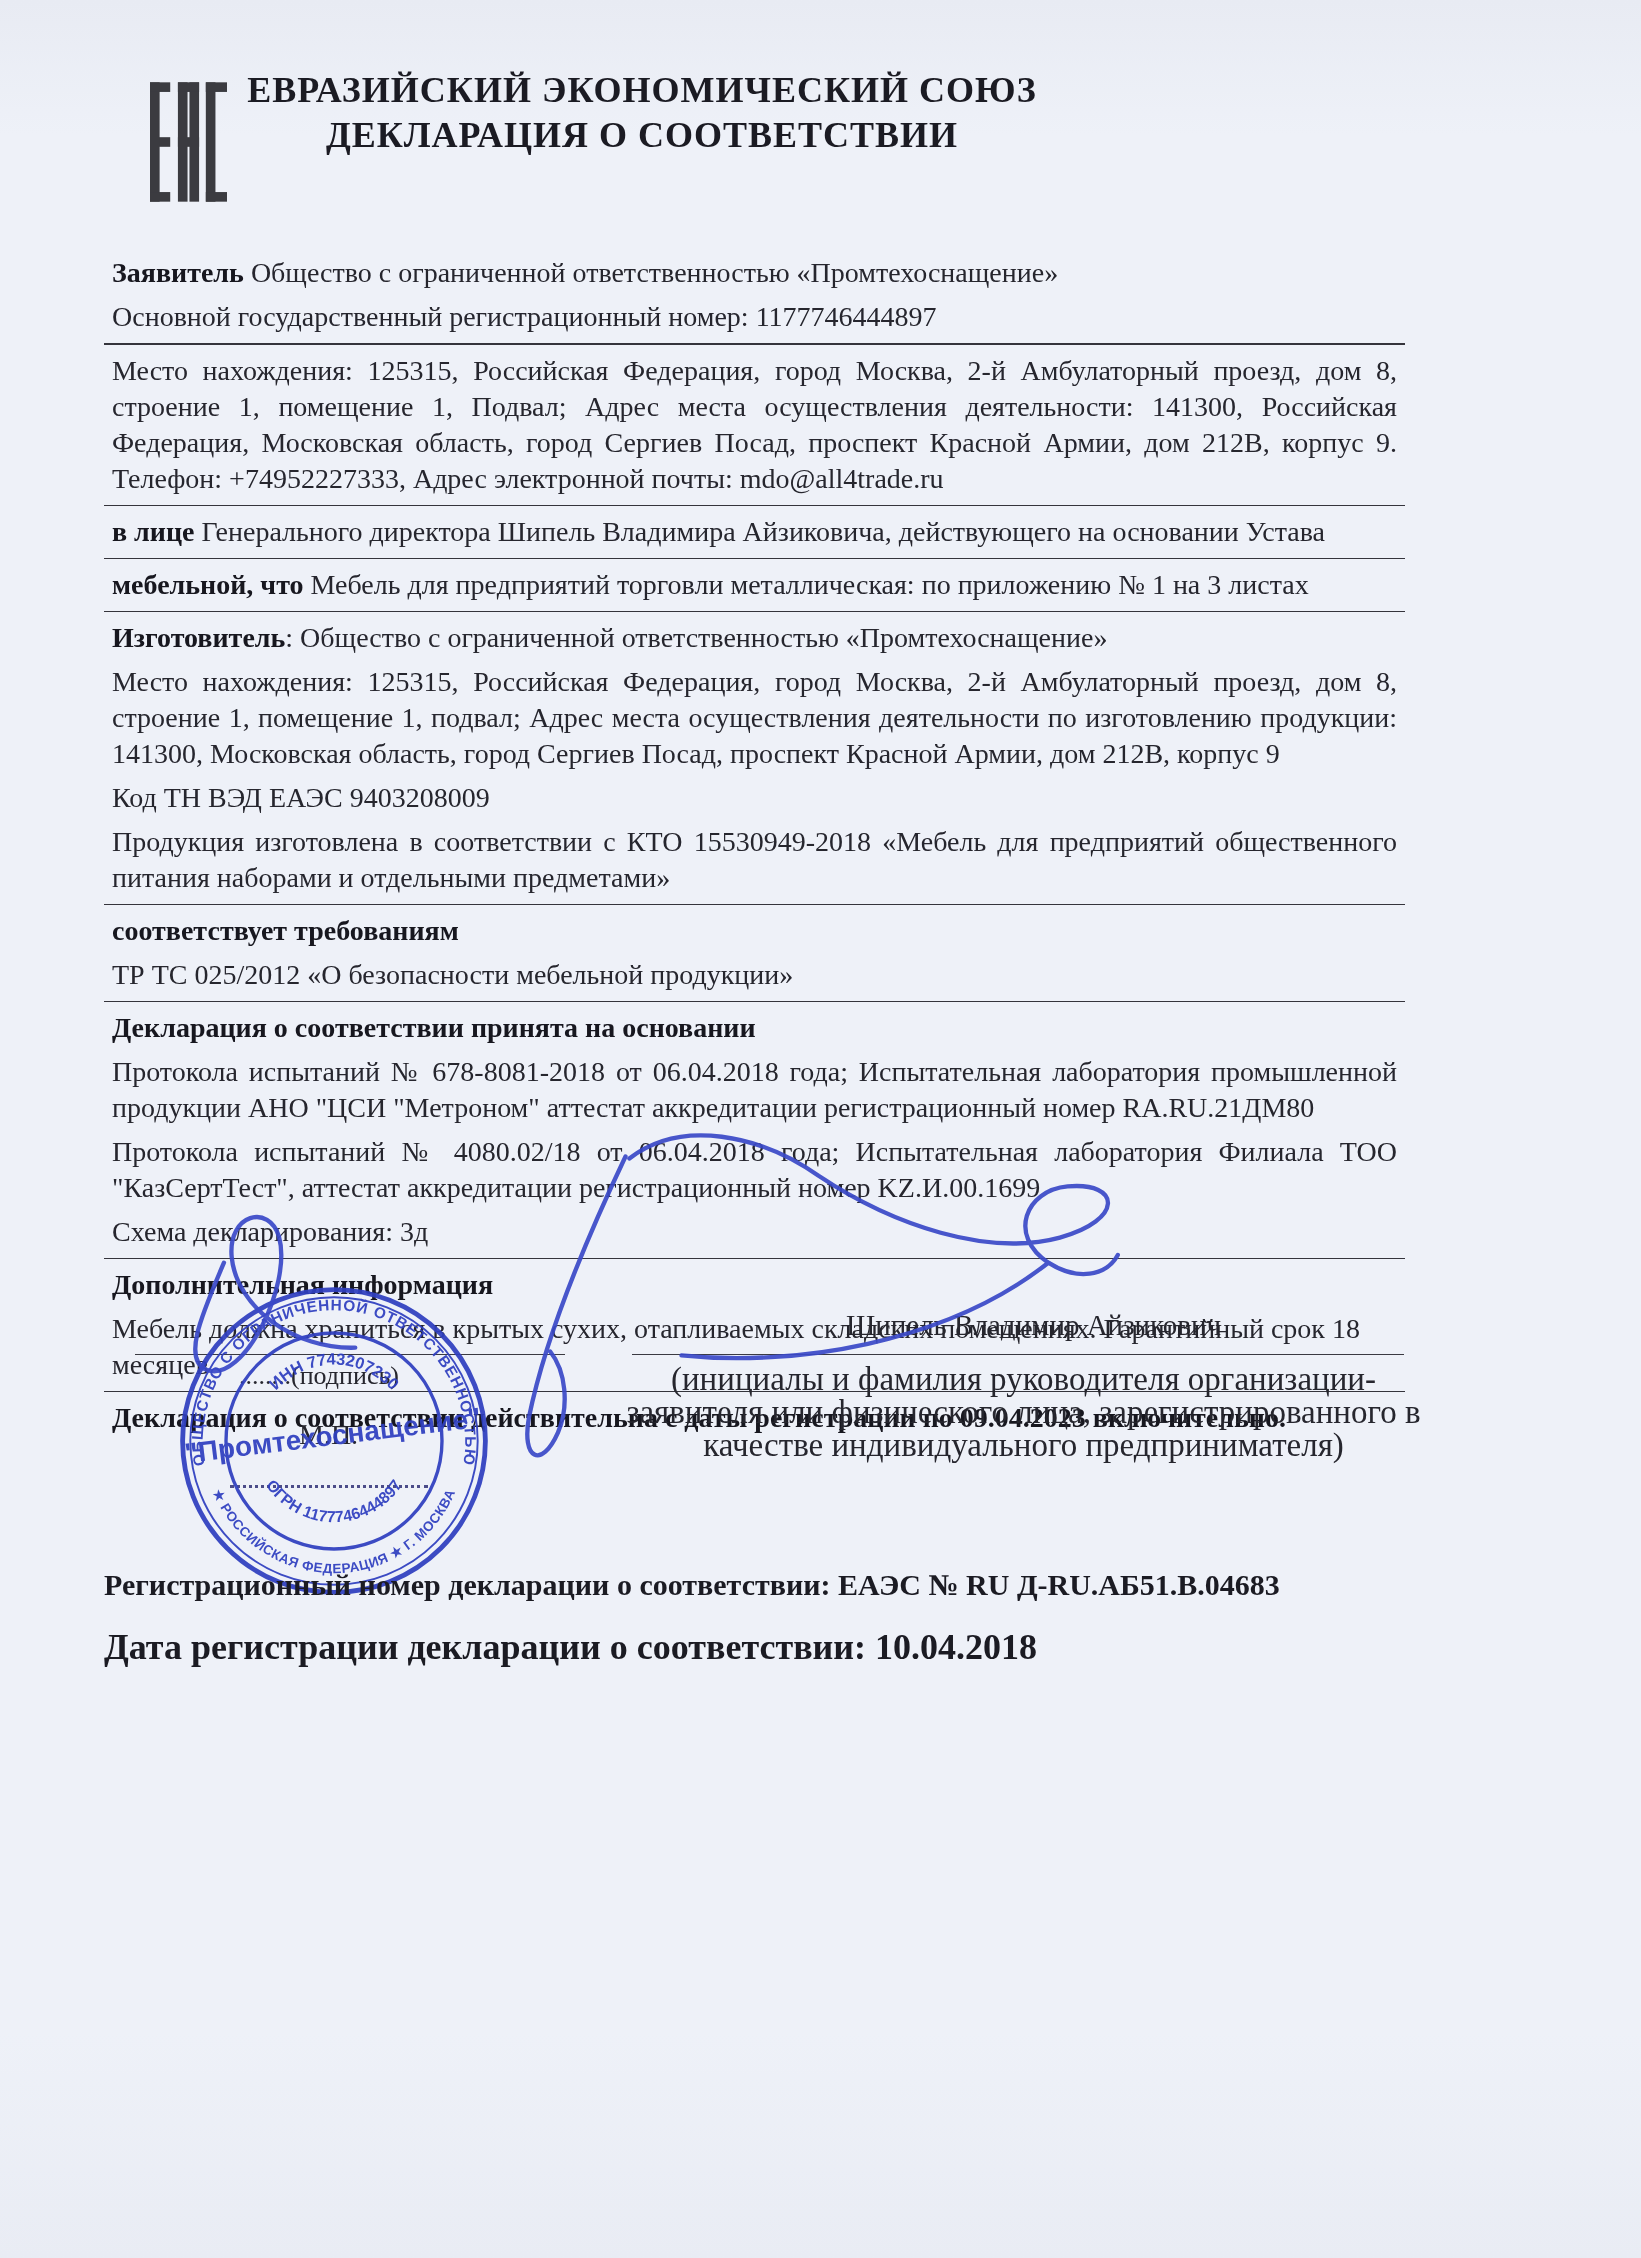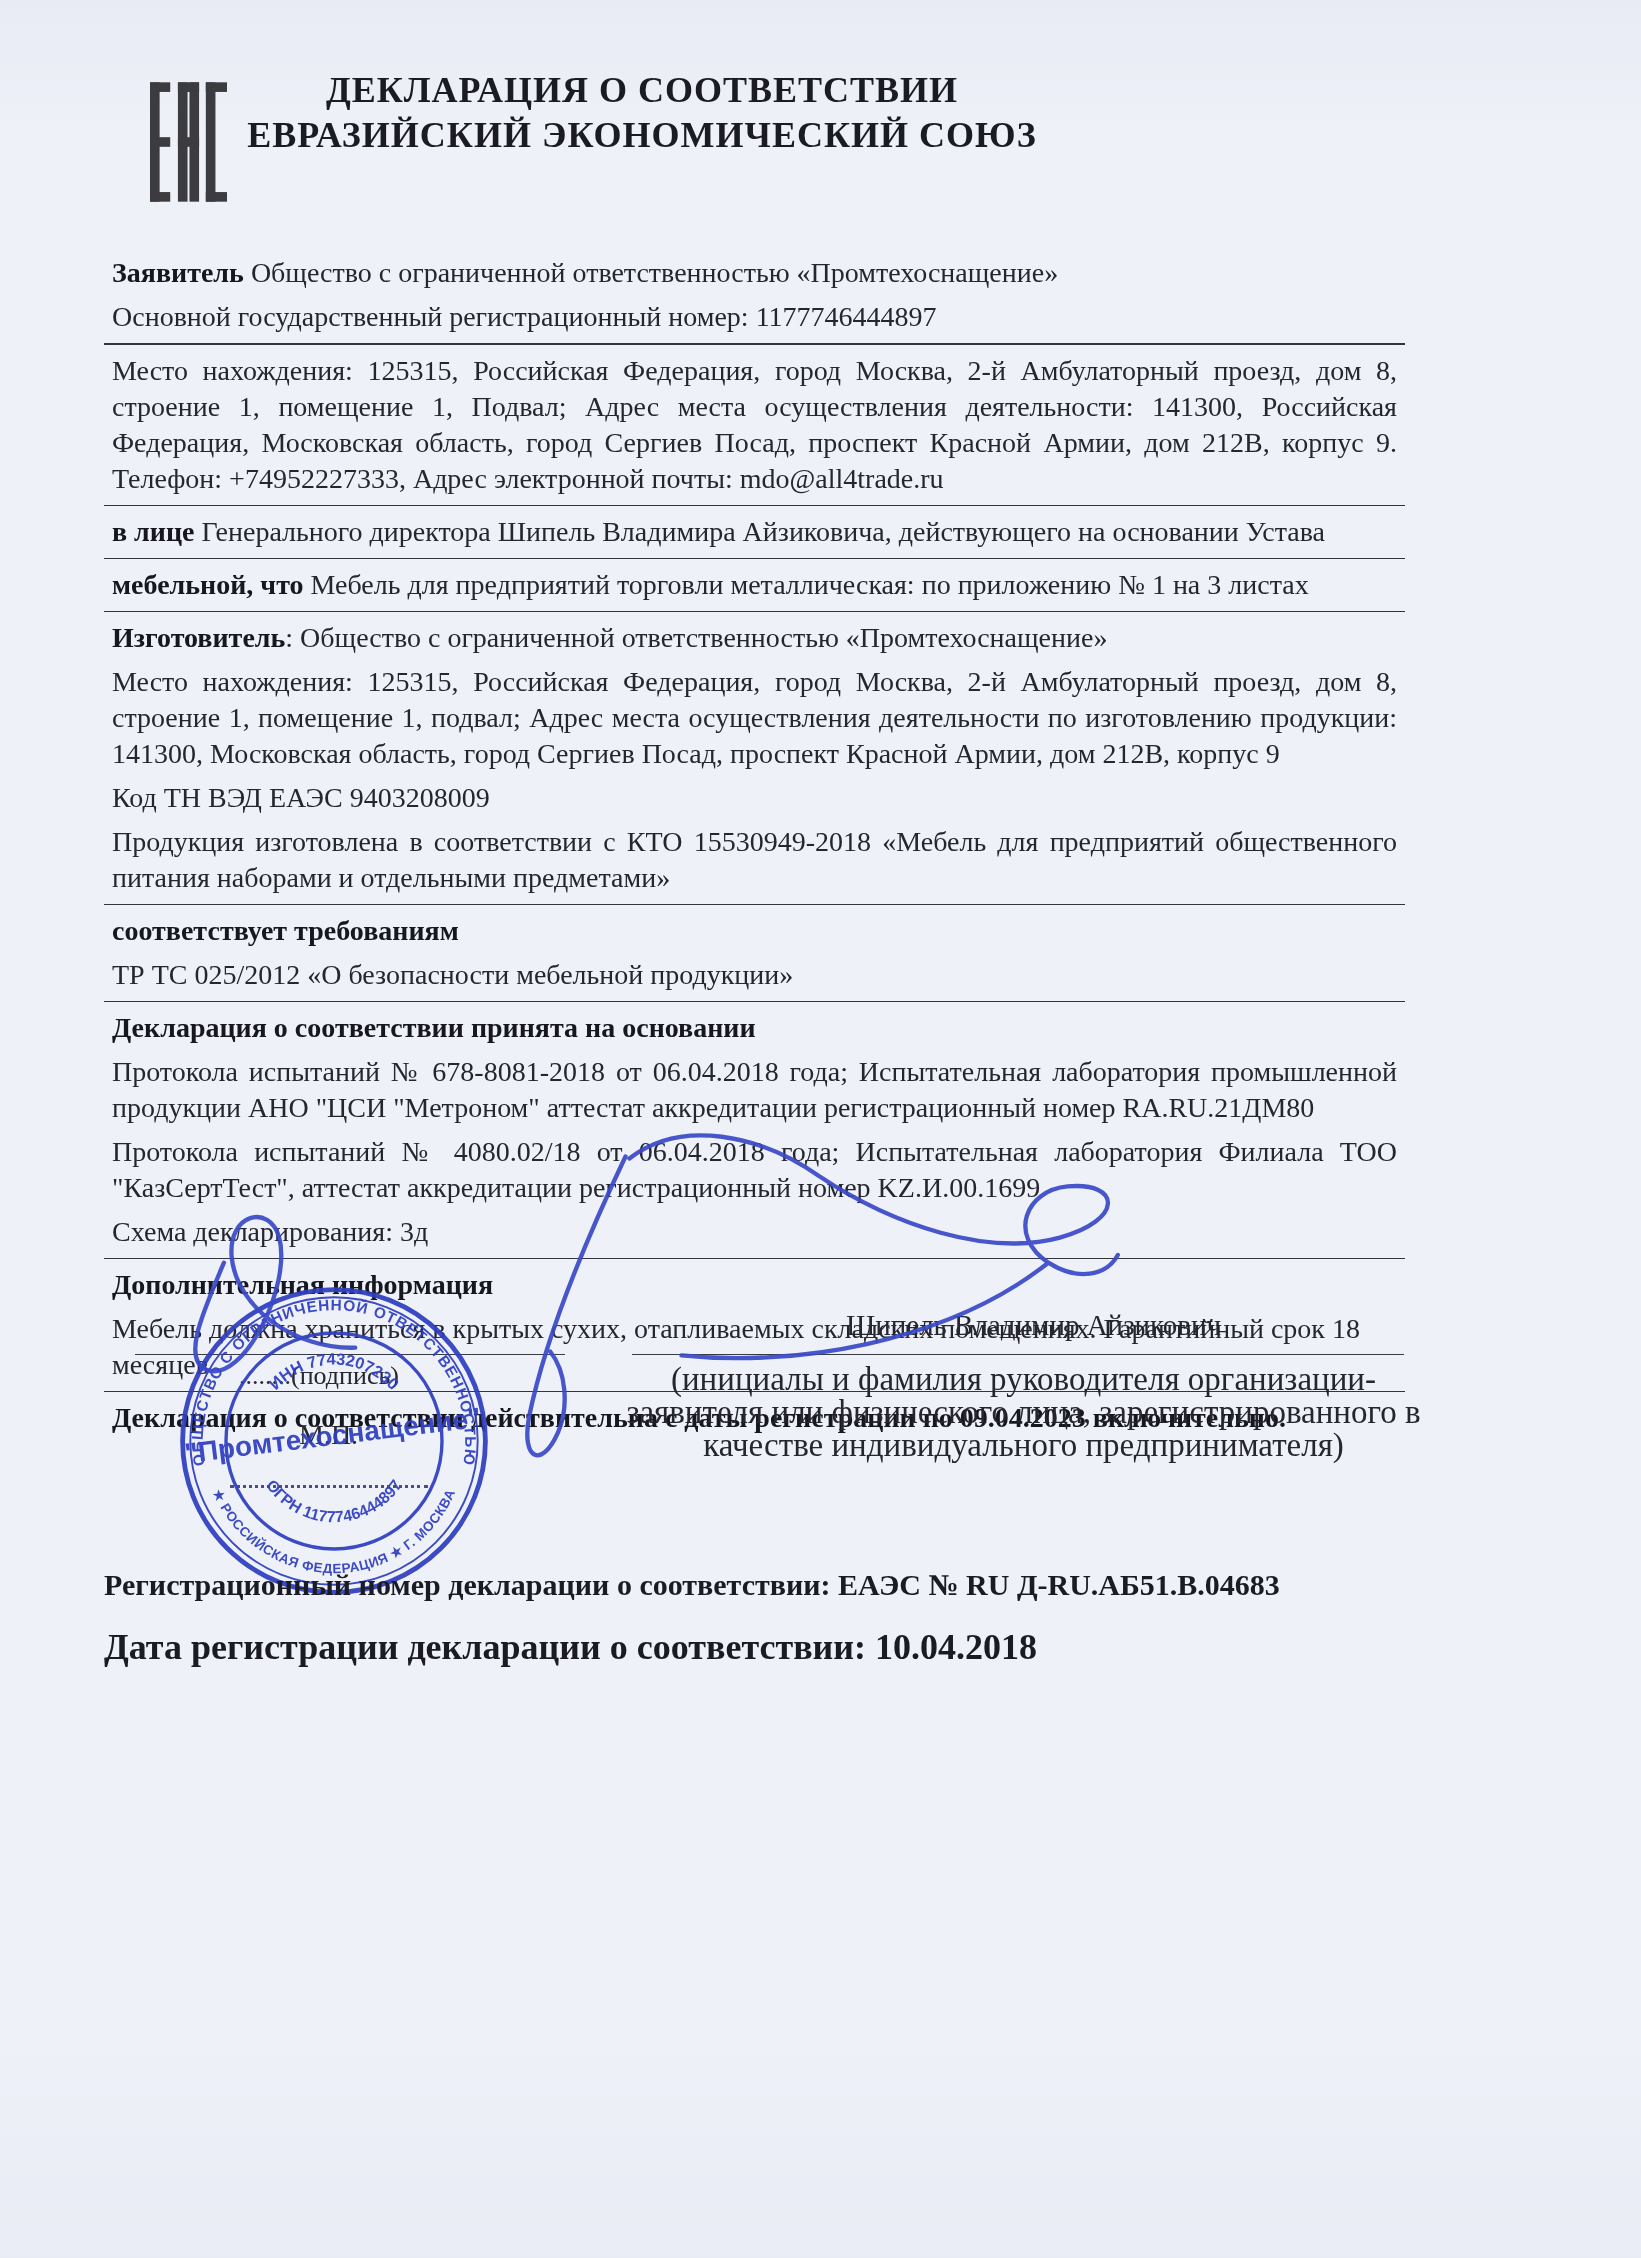--- a/index.html
+++ b/index.html
@@ -51,22 +51,22 @@
         <rect x="41" y="0" width="10" height="124"></rect>
       <rect x="29" y="0" width="22" height="10"></rect>
         <rect x="29" y="57" width="22" height="10"></rect>
       <rect x="58" y="0" width="10" height="124"></rect>
         <rect x="58" y="0" width="22" height="10"></rect>
       <rect x="58" y="114" width="22" height="10"></rect>
     </g>
   </svg>
 
   <div class="title">
+    <div>ЕВРАЗИЙСКИЙ ЭКОНОМИЧЕСКИЙ СОЮЗ</div>
     <div>ДЕКЛАРАЦИЯ О СООТВЕТСТВИИ</div>
-    <div>ЕВРАЗИЙСКИЙ ЭКОНОМИЧЕСКИЙ СОЮЗ</div>
   </div>
 
   <div class="content">
     <p><b>Заявитель</b><span> Общество с ограниченной ответственностью «Промтехоснащение»</span></p>
     <p>Основной государственный регистрационный номер: 1177746444897</p>
     <div class="rule thick"></div>
     <p class="just">Место нахождения: 125315, Российская Федерация, город Москва, 2-й Амбулаторный проезд, дом 8, строение 1, помещение 1, Подвал; Адрес места осуществления деятельности: 141300, Российская Федерация, Московская область, город Сергиев Посад, проспект Красной Армии, дом 212В, корпус 9. Телефон: +74952227333, Адрес электронной почты: mdo@all4trade.ru</p>
     <div class="rule"></div>
     <p><b>в лице</b><span> Генерального директора Шипель Владимира Айзиковича, действующего на основании Устава</span></p>
     <div class="rule"></div>

